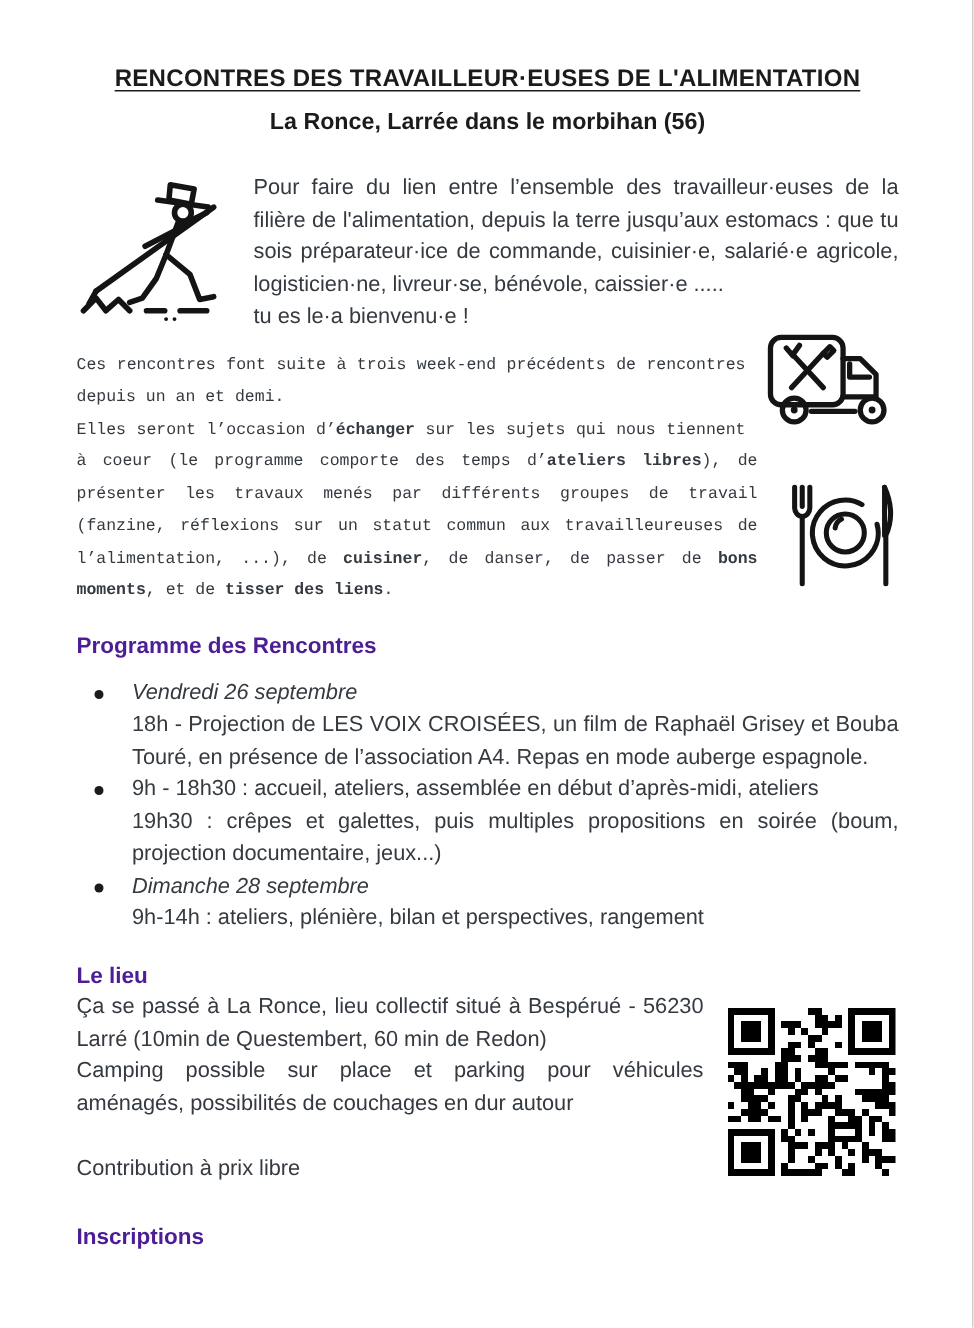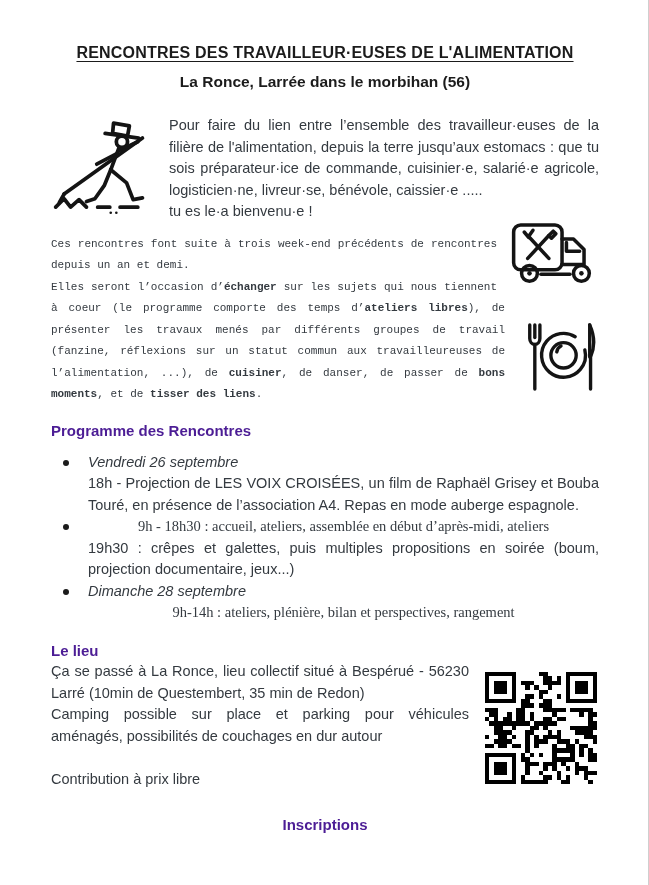--- a/index.html
+++ b/index.html
@@ -44,30 +44,30 @@
   .sec-h { font-size:15px; font-weight:700; color:#4c1d95; }
   .prog-h { margin-top:16px; clear:both; }
   ul.prog { list-style:none; margin-top:13px; }
   ul.prog > li { position:relative; padding-left:37px; margin-bottom:0; }
   ul.prog > li .dot {
     position:absolute; left:12px; top:8px;
     width:6px; height:6px; border-radius:50%; background:#1b1b1b;
   }
   ul.prog .date { font-style:italic; font-size:14.5px; line-height:21.5px; }
   ul.prog .det  { font-size:14.5px; line-height:21.5px; text-align:justify; }
-  ul.prog .det.last { text-align:center;font-family:Liberation Serif, serif; }
+  ul.prog .det.last { text-align:left; }
 
   
   .venue { margin-top:16px; font-size:14.5px; line-height:21.5px; }
   .venue .qr { float:right; width:112px; height:112px; margin:11px 2px 8px 16px; }
   .venue p { text-align:justify; }
   .venue .contrib { margin-top:22px; text-align:left; }
 
   
-  .insc { clear:both; padding-top:24px;text-align:center; }
+  .insc { clear:both; padding-top:24px; }
   svg.lineart { fill:none; stroke:#141414; stroke-linecap:round; stroke-linejoin:round; }
 </style>
 </head>
 <body>
 
 <div class="page">
 
   <div class="hdr">
     <div class="t1">RENCONTRES DES TRAVAILLEUR·EUSES DE L'ALIMENTATION</div>
     <div class="t3">La Ronce, Larrée dans le morbihan (56)</div>
@@ -156,21 +156,21 @@
       <svg viewBox="0 0 125 125" width="112" height="112" shape-rendering="crispEdges">
           <path d="M60 0h5v5h-5zM65 0h5v5h-5zM65 5h5v5h-5zM70 5h5v5h-5zM80 5h5v5h-5zM40 10h5v5h-5zM45 10h5v5h-5zM50 10h5v5h-5zM65 10h5v5h-5zM70 10h5v5h-5zM75 10h5v5h-5zM80 10h5v5h-5zM45 15h5v5h-5zM55 15h5v5h-5zM70 15h5v5h-5zM60 20h5v5h-5zM65 20h5v5h-5zM45 25h5v5h-5zM50 25h5v5h-5zM60 25h5v5h-5zM80 25h5v5h-5zM40 30h5v5h-5zM45 30h5v5h-5zM65 30h5v5h-5zM70 30h5v5h-5zM40 35h5v5h-5zM45 35h5v5h-5zM50 35h5v5h-5zM60 35h5v5h-5zM65 35h5v5h-5zM70 35h5v5h-5zM0 40h5v5h-5zM5 40h5v5h-5zM10 40h5v5h-5zM35 40h5v5h-5zM40 40h5v5h-5zM65 40h5v5h-5zM70 40h5v5h-5zM75 40h5v5h-5zM80 40h5v5h-5zM85 40h5v5h-5zM95 40h5v5h-5zM100 40h5v5h-5zM105 40h5v5h-5zM110 40h5v5h-5zM115 40h5v5h-5zM5 45h5v5h-5zM10 45h5v5h-5zM25 45h5v5h-5zM35 45h5v5h-5zM40 45h5v5h-5zM50 45h5v5h-5zM75 45h5v5h-5zM105 45h5v5h-5zM115 45h5v5h-5zM120 45h5v5h-5zM0 50h5v5h-5zM10 50h5v5h-5zM20 50h5v5h-5zM25 50h5v5h-5zM35 50h5v5h-5zM40 50h5v5h-5zM50 50h5v5h-5zM65 50h5v5h-5zM70 50h5v5h-5zM80 50h5v5h-5zM85 50h5v5h-5zM115 50h5v5h-5zM5 55h5v5h-5zM10 55h5v5h-5zM15 55h5v5h-5zM20 55h5v5h-5zM25 55h5v5h-5zM30 55h5v5h-5zM35 55h5v5h-5zM40 55h5v5h-5zM45 55h5v5h-5zM55 55h5v5h-5zM60 55h5v5h-5zM65 55h5v5h-5zM70 55h5v5h-5zM75 55h5v5h-5zM115 55h5v5h-5zM120 55h5v5h-5zM10 60h5v5h-5zM15 60h5v5h-5zM30 60h5v5h-5zM50 60h5v5h-5zM55 60h5v5h-5zM65 60h5v5h-5zM95 60h5v5h-5zM100 60h5v5h-5zM105 60h5v5h-5zM110 60h5v5h-5zM115 60h5v5h-5zM120 60h5v5h-5zM10 65h5v5h-5zM15 65h5v5h-5zM20 65h5v5h-5zM25 65h5v5h-5zM45 65h5v5h-5zM50 65h5v5h-5zM70 65h5v5h-5zM80 65h5v5h-5zM100 65h5v5h-5zM105 65h5v5h-5zM110 65h5v5h-5zM115 65h5v5h-5zM0 70h5v5h-5zM15 70h5v5h-5zM20 70h5v5h-5zM30 70h5v5h-5zM45 70h5v5h-5zM55 70h5v5h-5zM65 70h5v5h-5zM70 70h5v5h-5zM75 70h5v5h-5zM80 70h5v5h-5zM110 70h5v5h-5zM115 70h5v5h-5zM120 70h5v5h-5zM10 75h5v5h-5zM15 75h5v5h-5zM20 75h5v5h-5zM25 75h5v5h-5zM45 75h5v5h-5zM55 75h5v5h-5zM60 75h5v5h-5zM65 75h5v5h-5zM80 75h5v5h-5zM85 75h5v5h-5zM90 75h5v5h-5zM100 75h5v5h-5zM120 75h5v5h-5zM0 80h5v5h-5zM5 80h5v5h-5zM15 80h5v5h-5zM20 80h5v5h-5zM30 80h5v5h-5zM35 80h5v5h-5zM45 80h5v5h-5zM55 80h5v5h-5zM75 80h5v5h-5zM90 80h5v5h-5zM95 80h5v5h-5zM105 80h5v5h-5zM110 80h5v5h-5zM45 85h5v5h-5zM75 85h5v5h-5zM80 85h5v5h-5zM85 85h5v5h-5zM90 85h5v5h-5zM95 85h5v5h-5zM105 85h5v5h-5zM115 85h5v5h-5zM40 90h5v5h-5zM50 90h5v5h-5zM60 90h5v5h-5zM75 90h5v5h-5zM95 90h5v5h-5zM105 90h5v5h-5zM115 90h5v5h-5zM120 90h5v5h-5zM40 95h5v5h-5zM45 95h5v5h-5zM75 95h5v5h-5zM80 95h5v5h-5zM85 95h5v5h-5zM90 95h5v5h-5zM95 95h5v5h-5zM115 95h5v5h-5zM120 95h5v5h-5zM45 100h5v5h-5zM50 100h5v5h-5zM55 100h5v5h-5zM65 100h5v5h-5zM70 100h5v5h-5zM75 100h5v5h-5zM85 100h5v5h-5zM100 100h5v5h-5zM45 105h5v5h-5zM65 105h5v5h-5zM75 105h5v5h-5zM90 105h5v5h-5zM100 105h5v5h-5zM105 105h5v5h-5zM110 105h5v5h-5zM45 110h5v5h-5zM60 110h5v5h-5zM80 110h5v5h-5zM100 110h5v5h-5zM110 110h5v5h-5zM115 110h5v5h-5zM120 110h5v5h-5zM40 115h5v5h-5zM65 115h5v5h-5zM70 115h5v5h-5zM80 115h5v5h-5zM90 115h5v5h-5zM110 115h5v5h-5zM40 120h5v5h-5zM45 120h5v5h-5zM50 120h5v5h-5zM55 120h5v5h-5zM60 120h5v5h-5zM65 120h5v5h-5zM85 120h5v5h-5zM90 120h5v5h-5zM115 120h5v5h-5z" fill="#000"></path>
           <path d="M0 0h35v35h-35z M5 5v25h25v-25z" fill="#000" fill-rule="evenodd"></path>
           <rect x="10" y="10" width="15" height="15" fill="#000"></rect>
           <path d="M90 0h35v35h-35z M95 5v25h25v-25z" fill="#000" fill-rule="evenodd"></path>
           <rect x="100" y="10" width="15" height="15" fill="#000"></rect>
           <path d="M0 90h35v35h-35z M5 95v25h25v-25z" fill="#000" fill-rule="evenodd"></path>
           <rect x="10" y="100" width="15" height="15" fill="#000"></rect>
         </svg>
     </div>
-    <p>Ça se passé à La Ronce, lieu collectif situé à  Bespérué - 56230 Larré (10min de Questembert, 35 min de Redon)</p>
+    <p>Ça se passé à La Ronce, lieu collectif situé à  Bespérué - 56230 Larré (10min de Questembert, 60 min de Redon)</p>
     <p>Camping possible sur place et parking pour véhicules aménagés, possibilités de couchages en dur autour</p>
     <p class="contrib">Contribution à prix libre</p>
   </div>
 
   <div class="insc">
     <div class="sec-h">Inscriptions</div>
 
   </div>
 
 </div>

